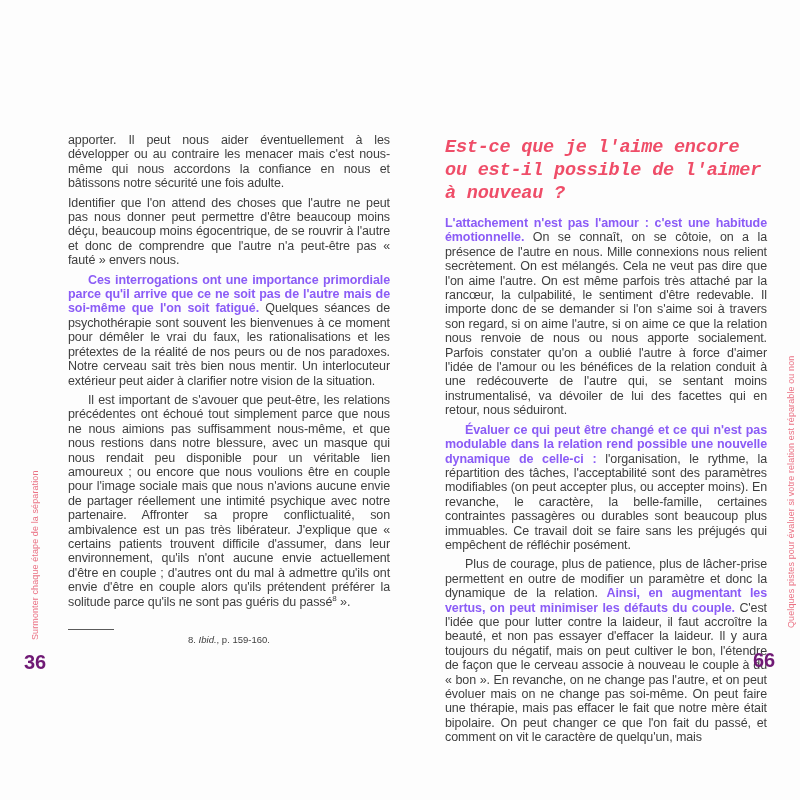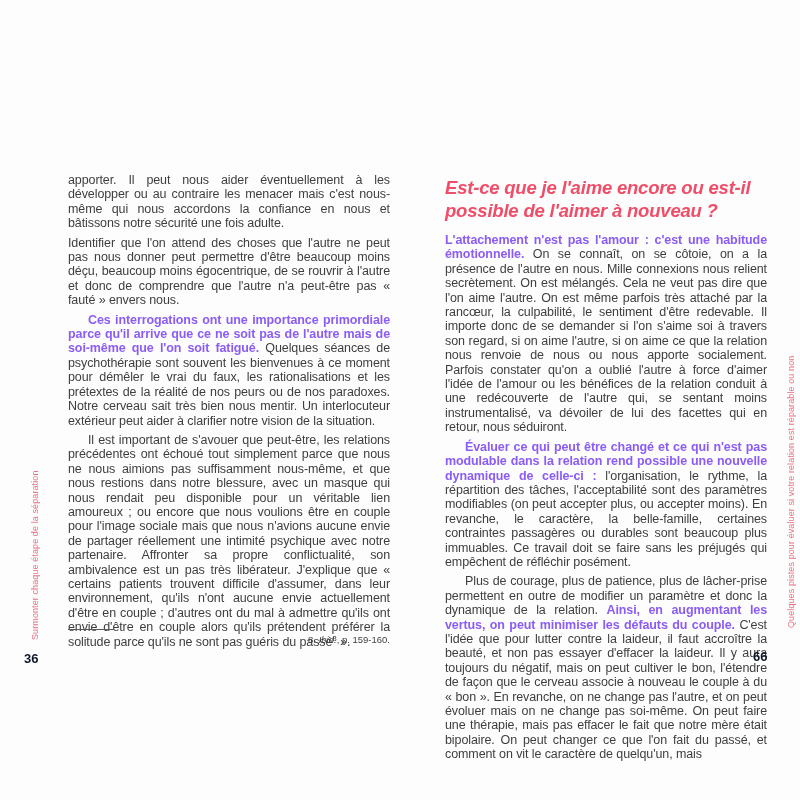--- a/index.html
+++ b/index.html
@@ -17,21 +17,20 @@
   }
   
   .column {
     position: absolute;
     width: 322px;
     color: #3e3e3e;
     font-size: 12.5px;
     line-height: 14.4px;
     text-align: justify;
     letter-spacing: -0.1px;
-    margin-top: 40px;
   }
   .col-left  { left: 68px;  top: 133px; }
   .col-right { left: 445px; top: 136px; }
   p.para { margin: 0 0 5px 0; }
   p.para.indent { text-indent: 20px; }
   .b { font-weight: bold; color: #8b5cf6; }
   .i { font-style: italic; }
   sup { font-size: 8px; line-height: 0; }
 
   
@@ -54,41 +53,41 @@
   }
   .footnote-rule {
     width: 46px;
     border-top: 1px solid #5a5a5a;
     margin-bottom: 4px;
   }
   .footnote {
     font-size: 9.5px;
     line-height: 12px;
     color: #3e3e3e;
-    text-align: right;
+    text-align: center;
   }
 
   
   .sidebar-vertical {
     position: absolute;
     white-space: nowrap;
     font-size: 9px;
     letter-spacing: 0.1px;
     transform-origin: 0 0;
     transform: rotate(-90deg);
   }
   .sidebar-left  { left: 30px;  top: 640px; }
   .sidebar-right { left: 786px; top: 628px; }
 
   
   .page-number {
     position: absolute;
-    font-size: 13px;
+    font-size: 20px;
     font-weight: bold;
-    color: #0f172a;
+    color: #701a75;
   }
   .pn-left  { left: 24px;  top: 651px; }
   .pn-right { left: 753px; top: 649px; }
 </style>
 </head>
 <body>
 
 <div class="canvas">
 
   <div>
@@ -104,21 +103,21 @@
     <div class="footnote-block">
       <div class="footnote-rule"></div>
       <div class="footnote"><span>8. </span><span class="i">Ibid.</span><span>, p. 159-160.</span></div>
     </div>
 
     <div class="page-number pn-left">36</div>
   </div>
 
   <div>
     <div class="column col-right">
-      <h2 class="heading accent-heading" style="color: rgb(239, 77, 104);">Est-ce que je l'aime encore ou est-il possible de l'aimer à nouveau ?</h2>
+      <h2 class="heading accent-heading" style="color: rgb(239, 77, 104); font-family: Liberation Mono, monospace;">Est-ce que je l'aime encore ou est-il possible de l'aimer à nouveau ?</h2>
       <div>
           <p class="para"><span class="b">L'attachement n'est pas l'amour : c'est une habitude émotionnelle.</span><span> On se connaît, on se côtoie, on a la présence de l'autre en nous. Mille connexions nous relient secrètement. On est mélangés. Cela ne veut pas dire que l'on aime l'autre. On est même parfois très attaché par la rancœur, la culpabilité, le sentiment d'être redevable. Il importe donc de se demander si l'on s'aime soi à travers son regard, si on aime l'autre, si on aime ce que la relation nous renvoie de nous ou nous apporte socialement. Parfois constater qu'on a oublié l'autre à force d'aimer l'idée de l'amour ou les bénéfices de la relation conduit à une redécouverte de l'autre qui, se sentant moins instrumentalisé, va dévoiler de lui des facettes qui en retour, nous séduiront.</span></p>
           <p class="para indent"><span class="b">Évaluer ce qui peut être changé et ce qui n'est pas modulable dans la relation rend possible une nouvelle dynamique de celle-ci :</span><span> l'organisation, le rythme, la répartition des tâches, l'acceptabilité sont des paramètres modifiables (on peut accepter plus, ou accepter moins). En revanche, le caractère, la belle-famille, certaines contraintes passagères ou durables sont beaucoup plus immuables. Ce travail doit se faire sans les préjugés qui empêchent de réfléchir posément.</span></p>
           <p class="para indent"><span>Plus de courage, plus de patience, plus de lâcher-prise permettent en outre de modifier un paramètre et donc la dynamique de la relation. </span><span class="b">Ainsi, en augmentant les vertus, on peut minimiser les défauts du couple.</span><span> C'est l'idée que pour lutter contre la laideur, il faut accroître la beauté, et non pas essayer d'effacer la laideur. Il y aura toujours du négatif, mais on peut cultiver le bon, l'étendre de façon que le cerveau associe à nouveau le couple à du « bon ». En revanche, on ne change pas l'autre, et on peut évoluer mais on ne change pas soi-même. On peut faire une thérapie, mais pas effacer le fait que notre mère était bipolaire. On peut changer ce que l'on fait du passé, et comment on vit le caractère de quelqu'un, mais</span></p>
         </div>
     </div>
 
     <div class="sidebar-vertical sidebar-right accent-sidebar" style="color: rgb(234, 113, 131);">Quelques pistes pour évaluer si votre relation est réparable ou non</div>
 
     <div class="page-number pn-right">66</div>

